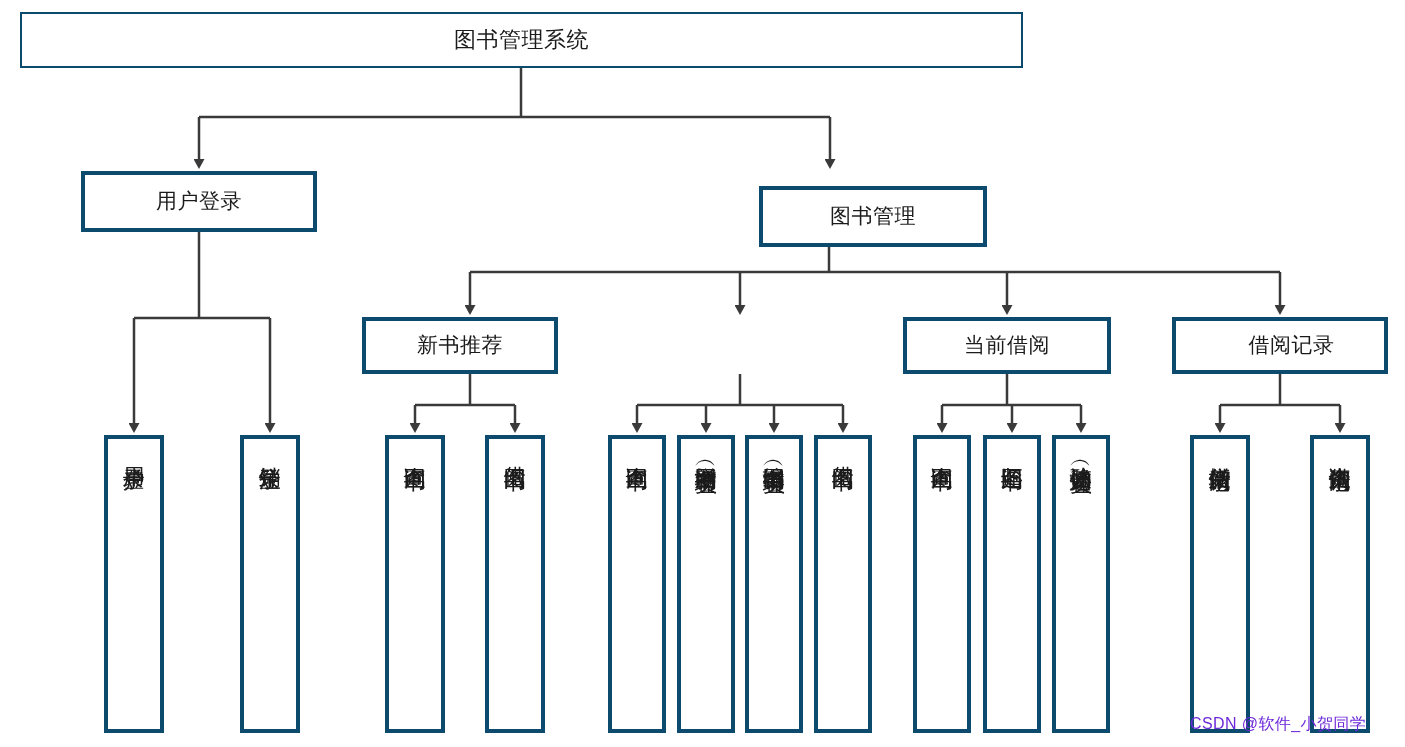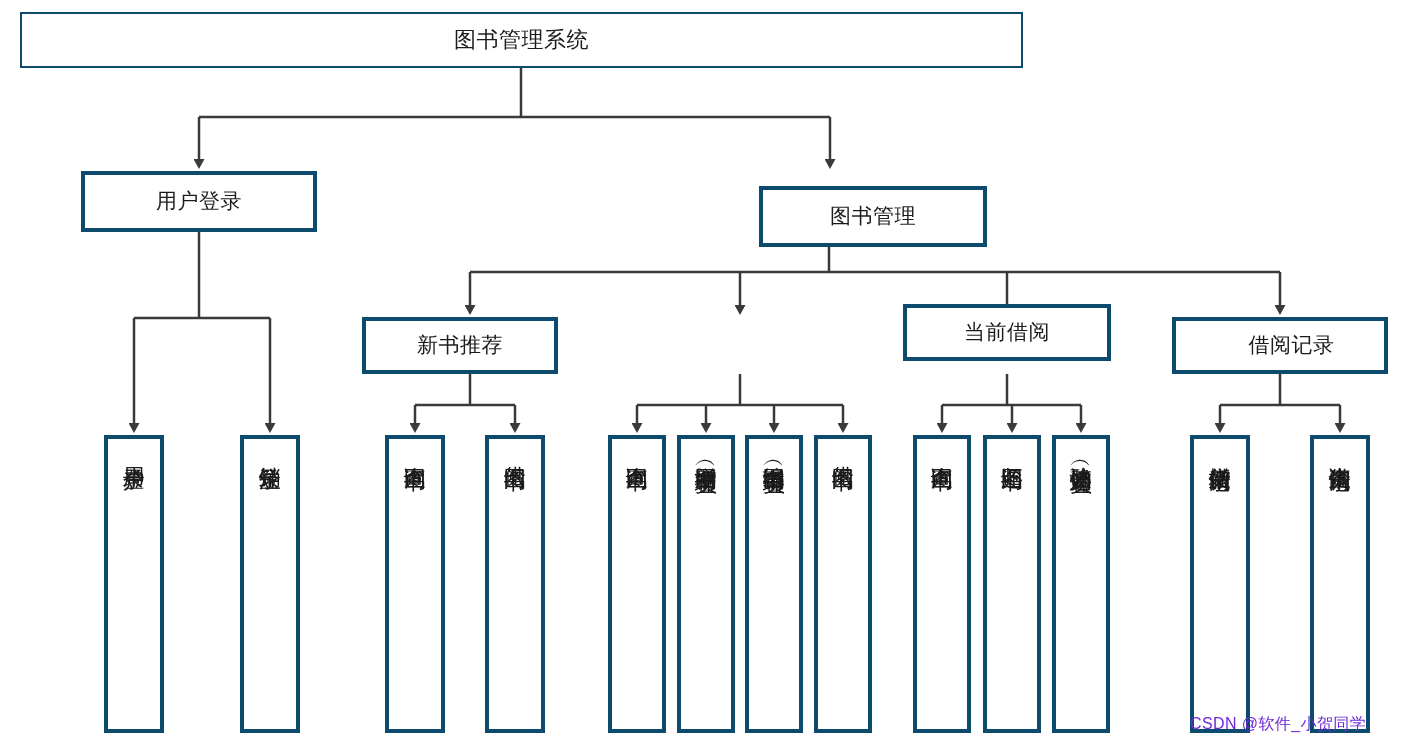--- a/index.html
+++ b/index.html
@@ -135,21 +135,21 @@
   <div class="node horiz" style="left:81px;top:171px;width:236px;height:61px;">
     <span class="lbl">用户登录</span>
   </div>
   <div class="node horiz" style="left:711px;top:186px;width:228px;height:61px;margin-left:48px;">
     <span class="lbl">图书管理</span>
   </div>
 
   <div class="node horiz" style="left:362px;top:317px;width:196px;height:57px;">
     <span class="lbl">新书推荐</span>
   </div>
-  <div class="node horiz" style="left:903px;top:304px;width:208px;height:57px;">
+  <div class="node horiz" style="left:903px;top:317px;width:208px;height:57px;">
     <span class="lbl">当前借阅</span>
   </div>
   <div class="node horiz" style="left:1172px;top:317px;width:216px;height:57px;padding-left:23px;">
     <span class="lbl">借阅记录</span>
   </div>
 
   <div class="node vert" style="left:104px;top:435px;width:60px;height:298px;">
     <span class="lbl">用户登录</span>
   </div>
   <div class="node vert" style="left:240px;top:435px;width:60px;height:298px;">

